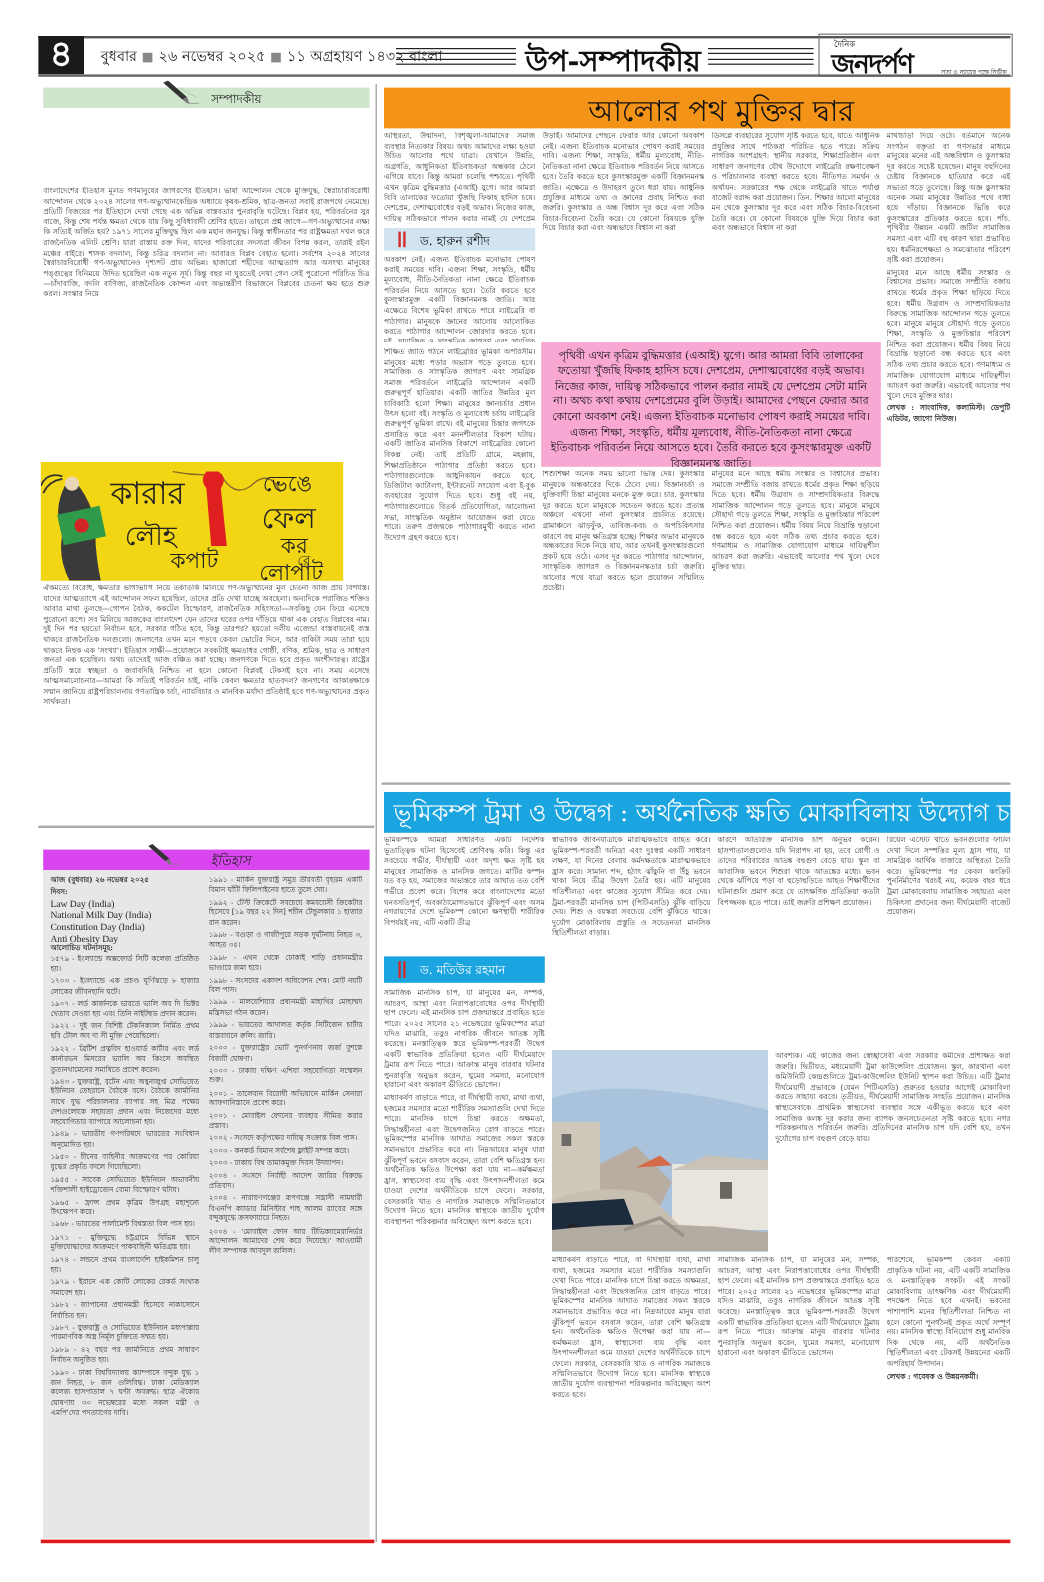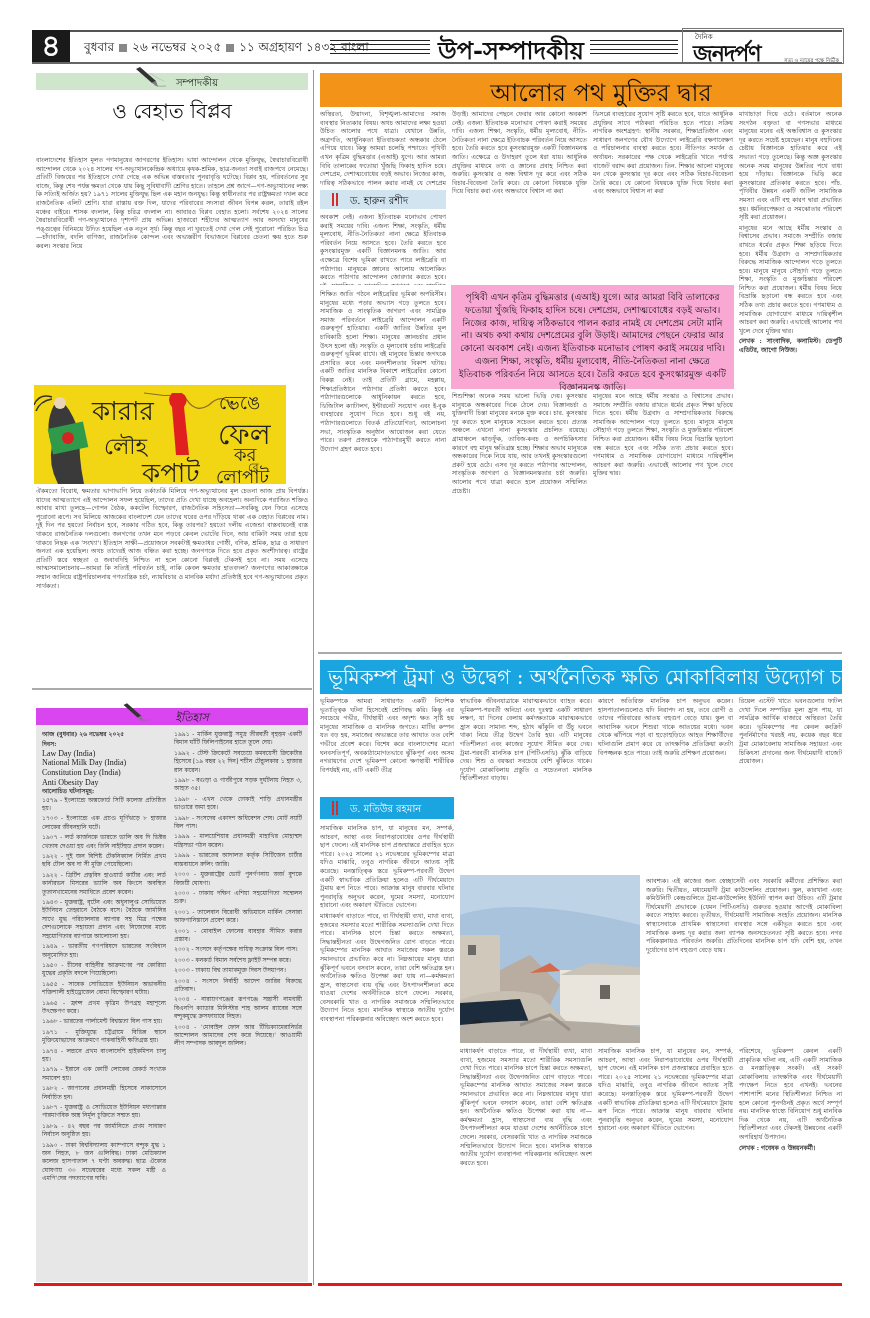--- a/index.html
+++ b/index.html
@@ -80,42 +80,41 @@
 <div class="abs edit-label-bar">
   <svg class="pen-icon" viewBox="0 0 34 22">
     <path d="M4 2 L20 16 L24 14 L8 0 Z" fill="#333"></path>
     <path d="M20 16 L26 20 L24 14 Z" fill="#777"></path>
     <path d="M22 18 Q28 20 34 19" stroke="#888" stroke-width="0.6" fill="none"></path>
     <path d="M18 6 Q26 12 32 14" stroke="#aaa" stroke-width="0.5" fill="none"></path>
   </svg>
   <span class="edit-label">সম্পাদকীয়</span>
 </div>
 <div class="abs edit-head">
-  <div>ও বেহাত বিপ্লব</div>
 </div>
 <div class="abs txt" style="left:36px;top:156px;width:272px;height:226px;">
   <p>বাংলাদেশের ইতিহাস মূলত গণমানুষের জাগরণের ইতিহাস। ভাষা আন্দোলন থেকে মুক্তিযুদ্ধ, স্বৈরাচারবিরোধী আন্দোলন থেকে ২০২৪ সালের গণ-অভ্যুত্থানকেন্দ্রিক অধ্যায়ে কৃষক-শ্রমিক, ছাত্র-জনতা সবাই রাজপথে নেমেছে। প্রতিটি বিজয়ের পর ইতিহাসে দেখা গেছে এক অভিন্ন বাস্তবতার পুনরাবৃত্তি ঘটেছে। বিপ্লব হয়, পরিবর্তনের সুর বাজে, কিন্তু শেষ পর্যন্ত ক্ষমতা থেকে যায় কিছু সুবিধাবাদী শ্রেণির হাতে। তাহলে প্রশ্ন জাগে—গণ-অভ্যুত্থানের লক্ষ্য কি সত্যিই অর্জিত হয়? ১৯৭১ সালের মুক্তিযুদ্ধ ছিল এক মহান জনযুদ্ধ। কিন্তু স্বাধীনতার পর রাষ্ট্রক্ষমতা দখল করে রাজনৈতিক এলিট শ্রেণি। যারা রাস্তায় রক্ত দিল, যাদের পরিবারের সদস্যরা জীবন বিপন্ন করল, তারাই রইল মঞ্চের বাইরে। শাসক বদলাল, কিন্তু চরিত্র বদলাল না। আবারও বিপ্লব বেহাত হলো। সর্বশেষ ২০২৪ সালের স্বৈরাচারবিরোধী গণ-অভ্যুত্থানেও দৃশ্যপট প্রায় অভিন্ন। হাজারো শহীদের আত্মত্যাগ আর অসংখ্য মানুষের পঙ্গুত্বের বিনিময়ে উদিত হয়েছিল এক নতুন সূর্য। কিন্তু বছর না ঘুরতেই দেখা গেল সেই পুরোনো পরিচিত চিত্র—চাঁদাবাজি, বদলি বাণিজ্য, রাজনৈতিক কোন্দল এবং অভ্যন্তরীণ বিভাজনে বিপ্লবের চেতনা ক্ষয় হতে শুরু করল। সংস্কার নিয়ে</p>
 </div>
 <div class="abs poster" title="কারার ঐ লৌহ কপাট ভেঙে ফেল কর রে লোপাট">
   <svg width="252" height="99" style="position:absolute;left:0;top:0;">
     <path d="M150 10 Q160 30 175 20 Q190 5 200 25" stroke="#8a6a2a" stroke-width="1.2" fill="none"></path>
     <path d="M110 8 Q130 12 150 10" stroke="#8a6a2a" stroke-width="1" fill="none"></path>
     <path d="M138 8 Q132 15 138 22 L142 70 L155 70 L150 22 Q156 14 148 8 Z" fill="#e02020"></path>
     <path d="M20 20 Q10 40 18 60 Q14 80 24 99 L50 99 Q44 70 46 50 Q40 30 30 18 Z" fill="#3a3a3a"></path>
     <circle cx="26" cy="18" r="6" fill="#e9d5b5"></circle>
     <path d="M18 12 Q5 8 0 20 M18 14 Q6 16 2 26" stroke="#333" stroke-width="1.5" fill="none"></path>
     <rect x="16" y="40" width="36" height="26" fill="#2e9a4a" transform="rotate(-12 34 53)"></rect>
     <circle cx="34" cy="53" r="6" fill="#d42424"></circle>
   </svg>
   <span style="left:58px;top:6px;font-size:26px;">কারার</span>
   <span style="left:185px;top:4px;font-size:18px;">ভেঙে</span>
   <span style="left:70px;top:44px;font-size:22px;font-family:Liberation Mono, monospace;">লৌহ</span>
-  <span style="left:184px;top:28px;font-size:28px;">ফেল</span>
+  <span style="left:184px;top:28px;font-size:24px;">ফেল</span>
   <span style="left:200px;top:56px;font-size:18px;">কর</span>
-  <span style="left:108px;top:68px;font-size:26px;">কপাট</span>
+  <span style="left:108px;top:68px;font-size:18px;">কপাট</span>
   <span style="left:214px;top:74px;font-size:11px;">রে</span>
   <span style="left:182px;top:78px;font-size:18px;text-align:right;">লোপাট</span>
 </div>
 <div class="abs txt" style="left:36px;top:487px;width:272px;height:190px;">
   <p>ঐকমত্যে বিরোধ, ক্ষমতার ভাগাভাগি নিয়ে তর্কাতর্কি মিলিয়ে গণ-অভ্যুত্থানের মূল চেতনা আজ প্রায় বিপর্যস্ত। যাদের আত্মত্যাগে এই আন্দোলন সফল হয়েছিল, তাদের প্রতি দেখা যাচ্ছে অবহেলা। অন্যদিকে পরাজিত শক্তিও আবার মাথা তুলছে—গোপন বৈঠক, ককটেল বিস্ফোরণ, রাজনৈতিক সহিংসতা—সবকিছু যেন ফিরে এসেছে পুরোনো রূপে। সব মিলিয়ে আজকের বাংলাদেশ যেন তাদের ঘরের ওপর দাঁড়িয়ে থাকা এক বেহাত বিপ্লবের নাম। দুই দিন পর হয়তো নির্বাচন হবে, সরকার গঠিত হবে, কিন্তু তারপর? হয়তো দলীয় এজেন্ডা বাস্তবায়নেই ব্যস্ত থাকবে রাজনৈতিক দলগুলো। জনগণের তখন মনে পড়বে কেবল ভোটের দিনে, আর বাকিটা সময় তারা হয়ে থাকবে নিছক এক 'সংখ্যা'। ইতিহাস সাক্ষী—প্রয়োজনে সবকটাই ক্ষমতাধর গোষ্ঠী, বণিক, শ্রমিক, ছাত্র ও সাধারণ জনতা এক হয়েছিল। অথচ তাদেরই আজ বঞ্চিত করা হচ্ছে। জনগণকে দিতে হবে প্রকৃত অংশীদারত্ব। রাষ্ট্রের প্রতিটি স্তরে স্বচ্ছতা ও জবাবদিহি নিশ্চিত না হলে কোনো বিপ্লবই টেকসই হবে না। সময় এসেছে আত্মসমালোচনার—আমরা কি সত্যিই পরিবর্তন চাই, নাকি কেবল ক্ষমতার হাতবদল? জনগণের আকাঙ্ক্ষাকে সম্মান জানিয়ে রাষ্ট্রপরিচালনায় গণতান্ত্রিক চর্চা, ন্যায়বিচার ও মানবিক মর্যাদা প্রতিষ্ঠাই হবে গণ-অভ্যুত্থানের প্রকৃত সার্থকতা।</p>
 </div>
 <div class="abs" style="left:32px;top:688px;width:280px;height:2px;background:#aaa;"></div>
 
 <div class="abs hist-bar">
   <svg class="pen-icon" style="position:absolute;left:84px;top:-5px;width:30px;height:20px;" viewBox="0 0 34 22">

